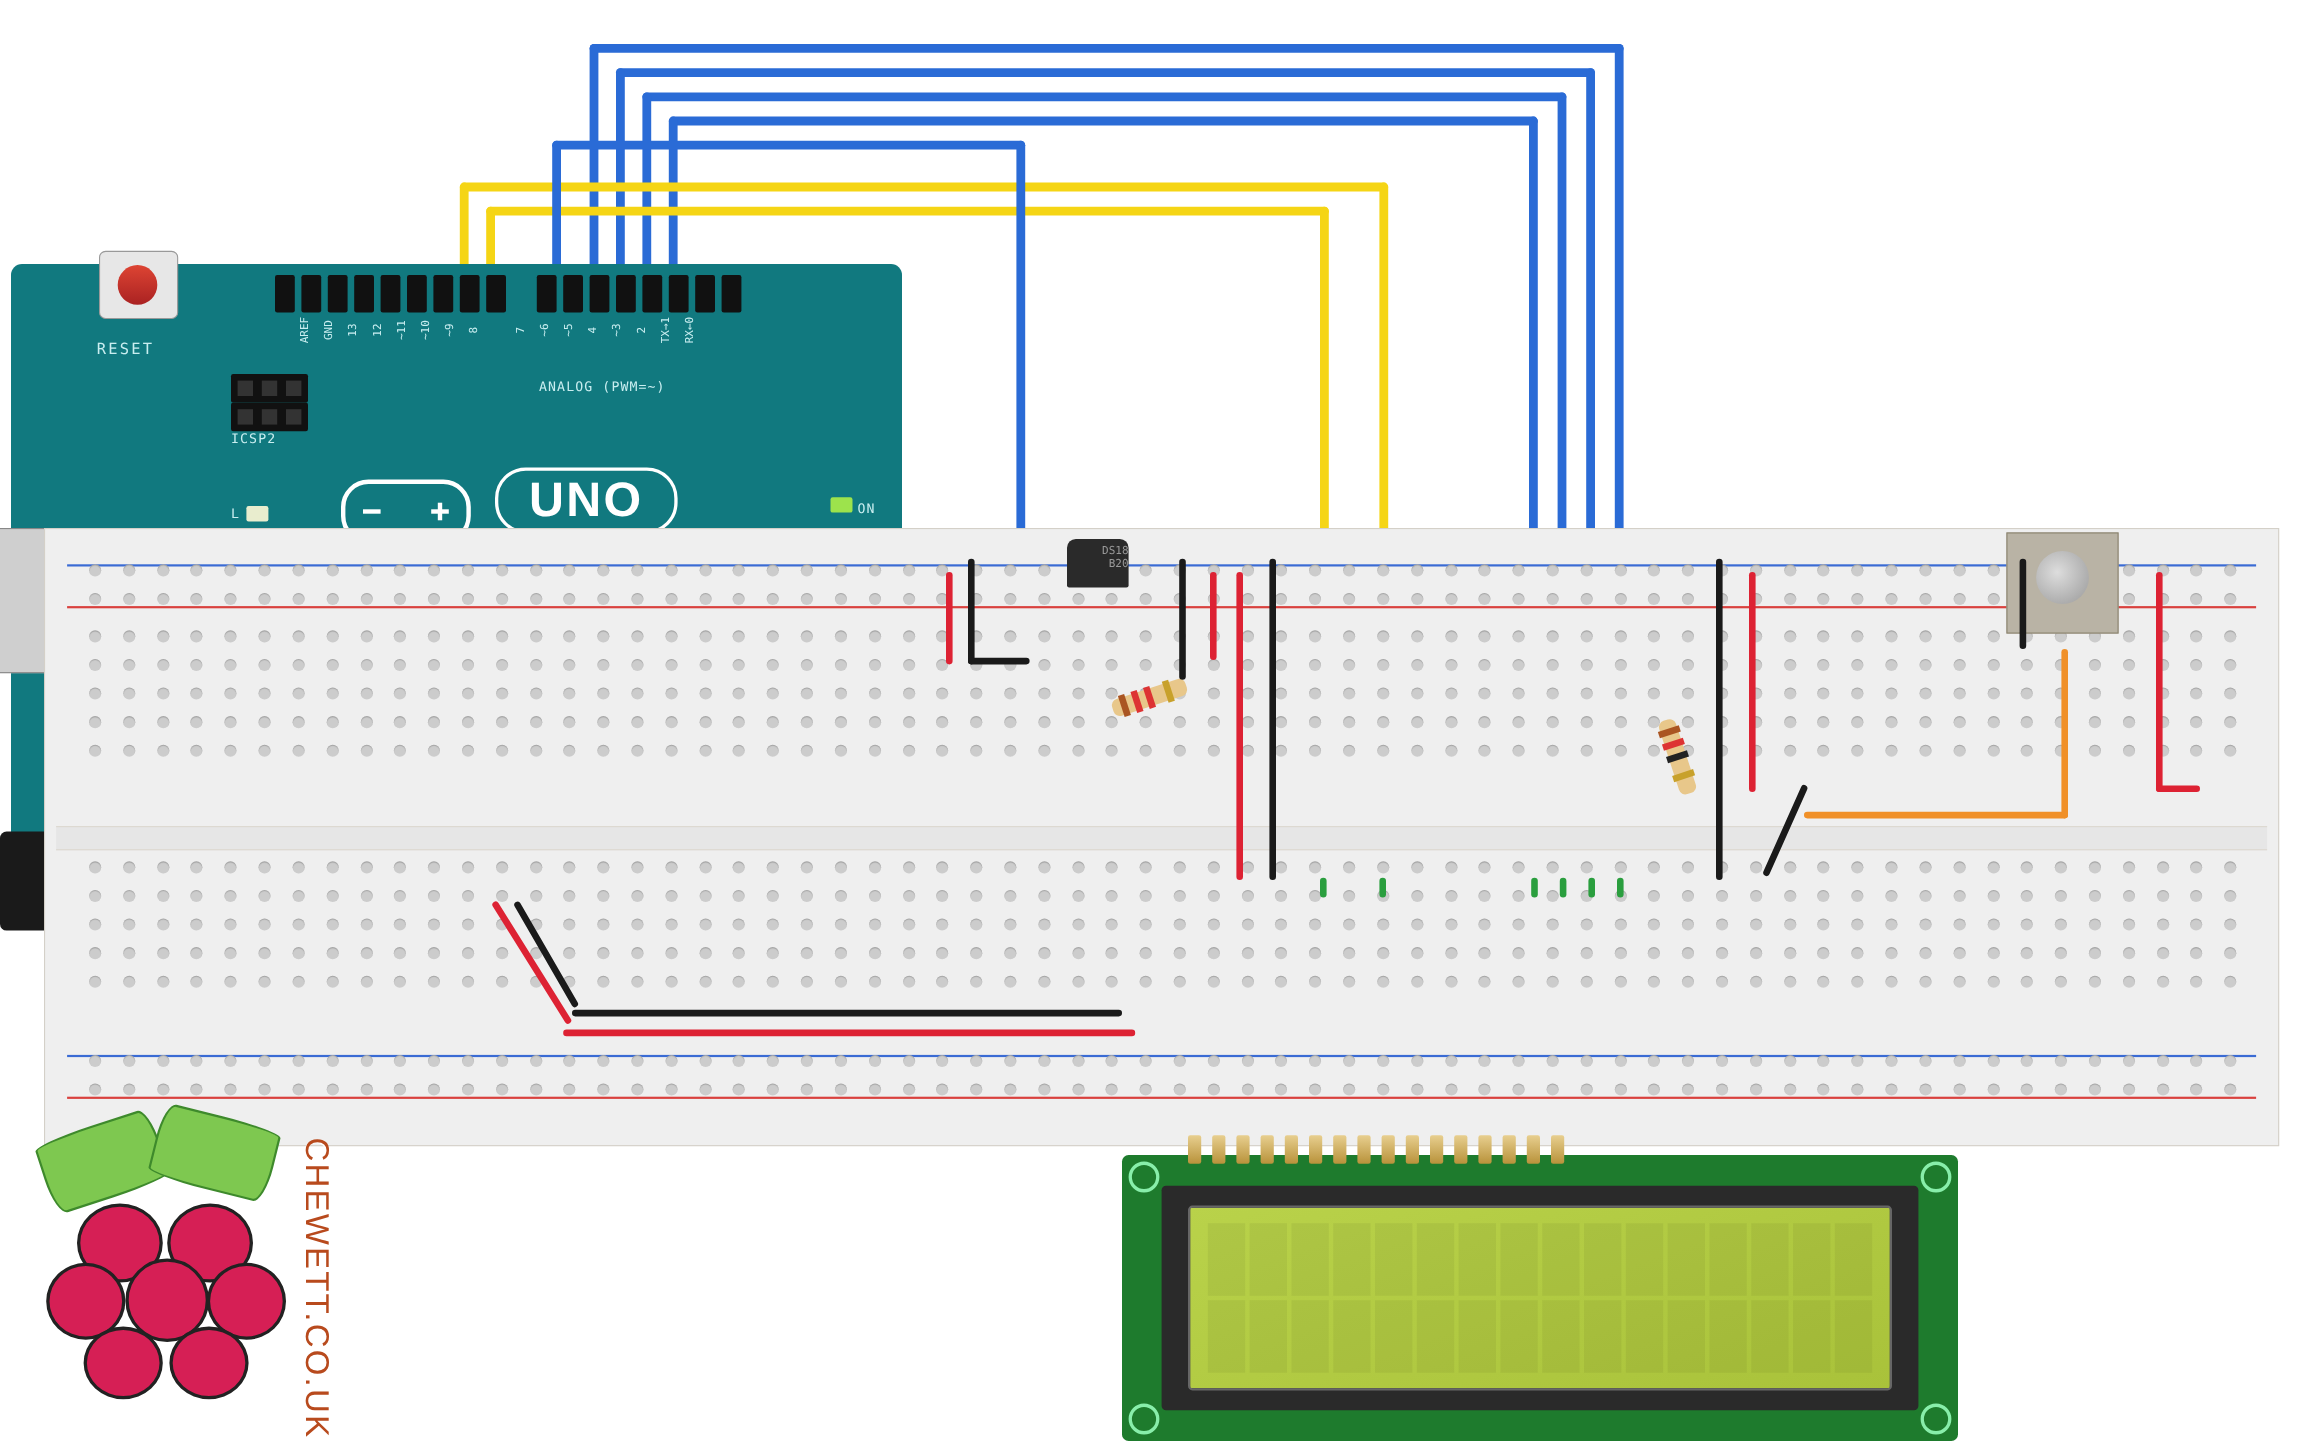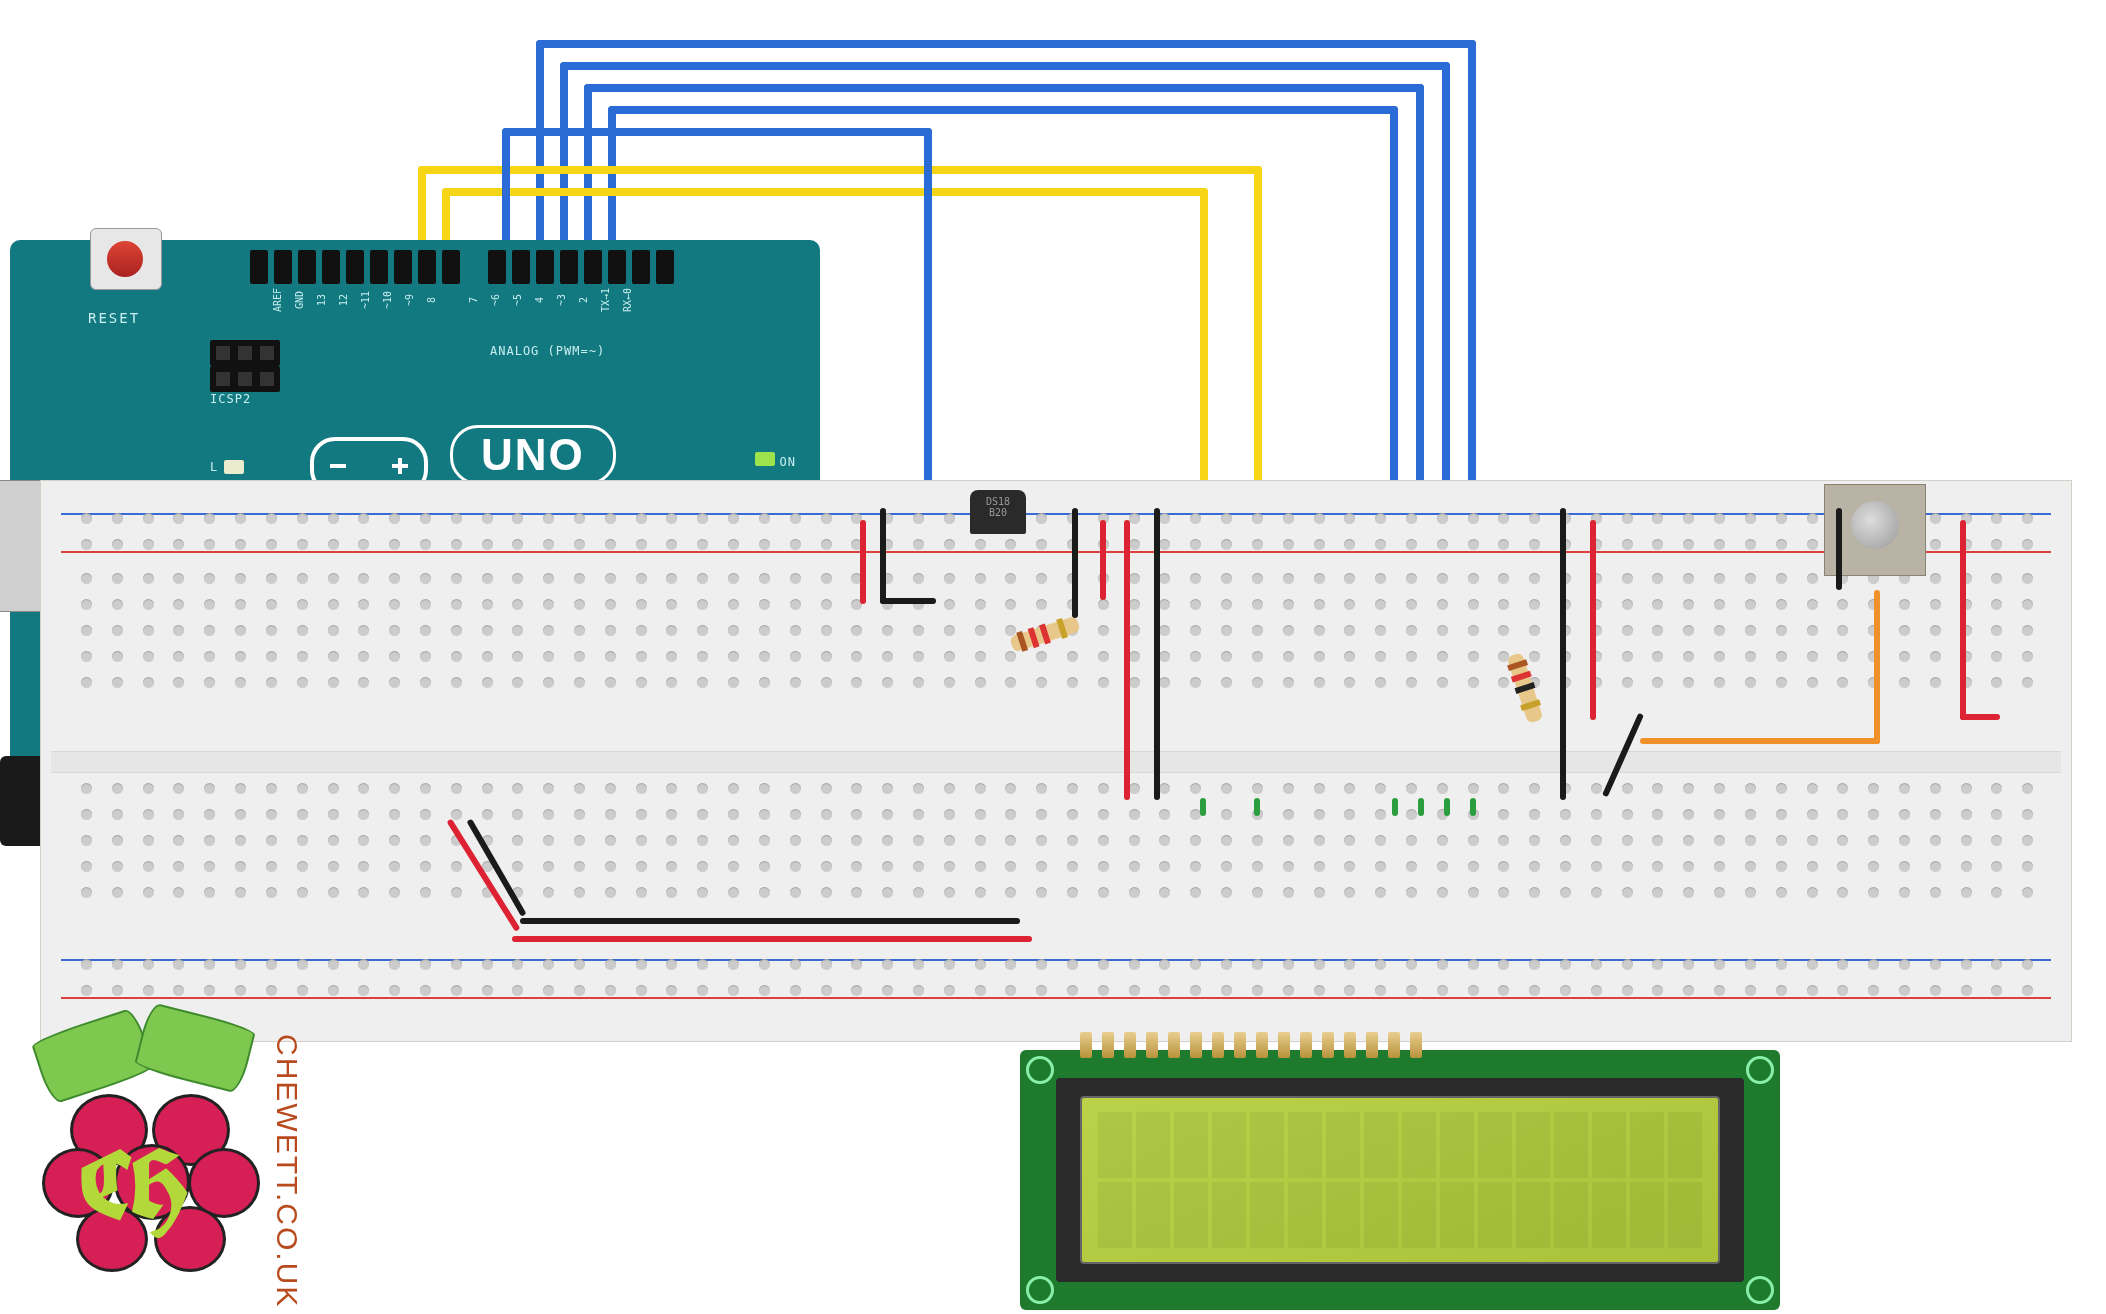--- a/index.html
+++ b/index.html
@@ -63,21 +63,21 @@
 .lcd{position:absolute;left:1020px;top:1050px;width:760px;height:260px;background:#1e7b2d;border-radius:6px}
 .lcd .pins{position:absolute;top:-18px;left:60px;display:flex;gap:10px}
 .lcd .pins .pn{width:12px;height:26px;background:linear-gradient(#e8cf8f,#b8923a);border-radius:2px}
 .lcd .bezel{position:absolute;left:36px;right:36px;top:28px;bottom:28px;background:#2a2a2a;border-radius:4px}
 .lcd .glass{position:absolute;left:60px;right:60px;top:46px;bottom:46px;background:linear-gradient(160deg,#b9d24a,#a9c23a);border-radius:4px;border:2px solid #666}
 .lcd .chars{position:absolute;left:78px;right:78px;top:62px;bottom:62px;display:grid;grid-template-columns:repeat(16,1fr);grid-template-rows:repeat(2,1fr);gap:4px}
 .lcd .chars .c{background:rgba(0,0,0,.05)}
 .lcd .screw{width:22px;height:22px;border:3px solid #8ea;position:absolute;border-radius:50%}
 .pot{position:absolute;right:180px;top:484px;width:100px;height:90px;background:#b9b3a5;border:1px solid #8a836f}
 .pot::after{content:"";position:absolute;left:26px;top:16px;width:48px;height:48px;background:radial-gradient(circle at 40% 40%,#ddd,#999);border-radius:50%}
-.sensor{position:absolute;left:970px;top:490px;width:56px;height:44px;background:#2a2a2a;border-radius:8px 8px 2px 2px;color:#999;font-size:10px;text-align:center;padding-top:6px;font-family:monospace;box-sizing:border-box}
+.sensor{position:absolute;left:970px;top:490px;width:56px;height:44px;background:#2a2a2a;border-radius:8px 8px 2px 2px;color:#999;font-size:10px;text-align:right;padding-top:6px;font-family:monospace;box-sizing:border-box}
 .sensor::before{content:"";position:absolute;left:-3px;top:6px;width:62px;height:16px;background:#333;border-radius:8px;z-index:-1}
 .resistor{position:absolute;width:70px;height:16px;background:#e8c78a;border-radius:6px}
 .resistor .band{position:absolute;top:-2px;width:6px;height:20px}
 .resistor.r1{left:1010px;top:626px;transform:rotate(-18deg)}
 .resistor.r2{left:1490px;top:680px;transform:rotate(72deg)}
 .wire{position:absolute;border-radius:4px}
 .w-blue{background:#2a6bd6}
 .w-yellow{background:#f5d515}
 .w-black{background:#1a1a1a}
 .w-red{background:#d23}
@@ -1295,15 +1295,14 @@
     <div class="leaf l2"></div>
   <div class="berry">
     <div class="lobep" style="left:30px;top:24px;width:72px;height:66px"></div>
     <div class="lobep" style="left:112px;top:24px;width:72px;height:66px"></div>
     <div class="lobep" style="left:2px;top:78px;width:66px;height:64px"></div>
     <div class="lobep" style="left:74px;top:74px;width:70px;height:70px"></div>
     <div class="lobep" style="left:148px;top:78px;width:66px;height:64px"></div>
     <div class="lobep" style="left:36px;top:136px;width:66px;height:60px"></div>
     <div class="lobep" style="left:114px;top:136px;width:66px;height:60px"></div>
   </div>
-  <div class="ch">CH</div>
   <div class="urltxt">CHEWETT.CO.UK</div>
 </div>
 
 </body></html>

